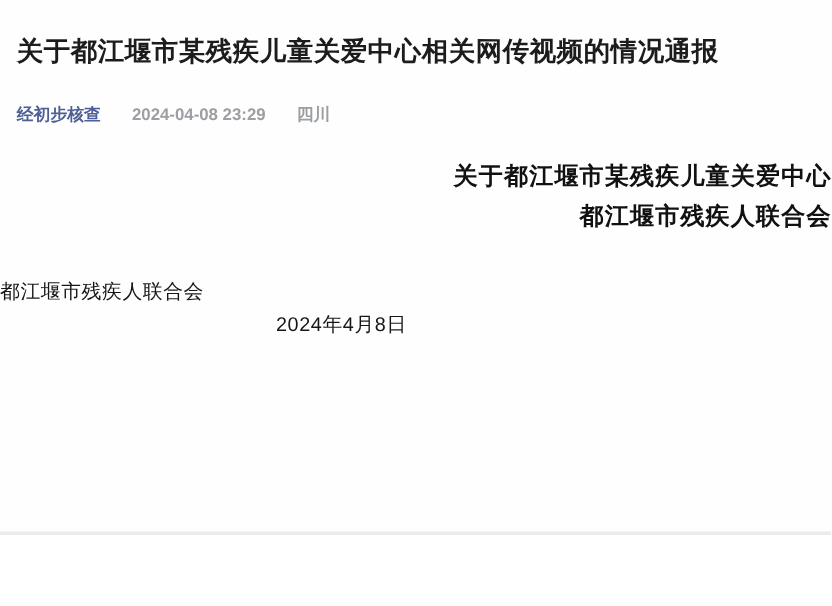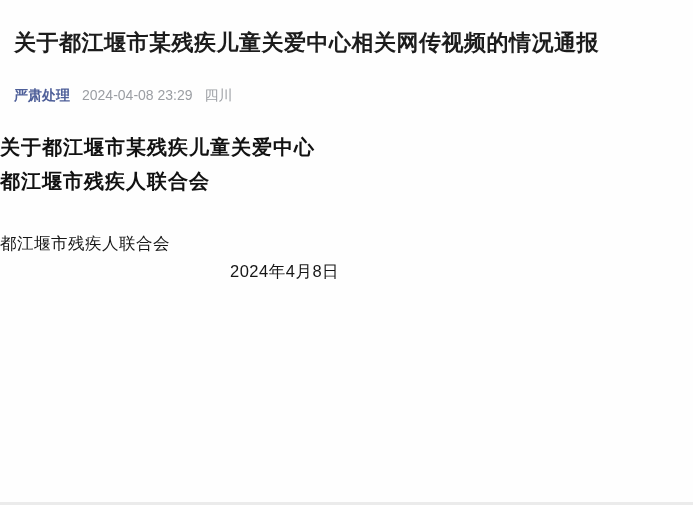--- a/index.html
+++ b/index.html
@@ -1,19 +1,19 @@
 <!DOCTYPE html>
 <html><head>
 <meta charset="utf-8">
 <style>
   html, body { margin: 0; padding: 0; background: #ffffff; }
   .page {
     position: relative;
     width: 693px;
-    height: 505px;
+    height: 446px;
     background: #fefefe;
     overflow: hidden;
     font-family: "Liberation Sans", "DejaVu Sans", sans-serif;
     color: #1a1a1a;
     box-sizing: border-box;
   }
   .page-title {
     padding: 13px 14px 0 14px;
     font-size: 22px;
     line-height: 30px;
@@ -28,24 +28,24 @@
     padding: 14px 14px 0 14px;
     font-size: 14px;
     line-height: 18px;
   }
   .author-link {
     color: #4e5f99;
     font-weight: 600;
     text-decoration: none;
     cursor: pointer;
   }
-  .meta { color: #9b9ea3; font-weight: 400; }
+  .meta { color: #9b9ea3; font-weight: 700; margin-left: 14px; }
   .article-heading {
     margin-top: 26px;
-    text-align: left;
+    text-align: right;
     font-size: 20px;
     line-height: 34px;
     font-weight: 700;
     color: #111111;
     letter-spacing: 1px;
   }
   .article-body {
     margin: 23px 18px 0 18px;
     font-size: 16.5px;
     line-height: 30px;
@@ -82,21 +82,21 @@
   }
 </style>
 </head>
 <body>
 
 <div class="page">
 
   <h1 class="page-title">关于都江堰市某残疾儿童关爱中心相关网传视频的情况通报</h1>
 
   <div class="byline">
-    <a class="author-link">严肃处理</a>
+    <a class="author-link">经初步核查</a>
     <span class="meta">2024-04-08 23:29</span>
     <span class="meta">四川</span>
   </div>
 
   <div class="article-heading">
     <div>关于都江堰市某残疾儿童关爱中心</div>
     <div>都江堰市残疾人联合会</div>
   </div>
 
 

